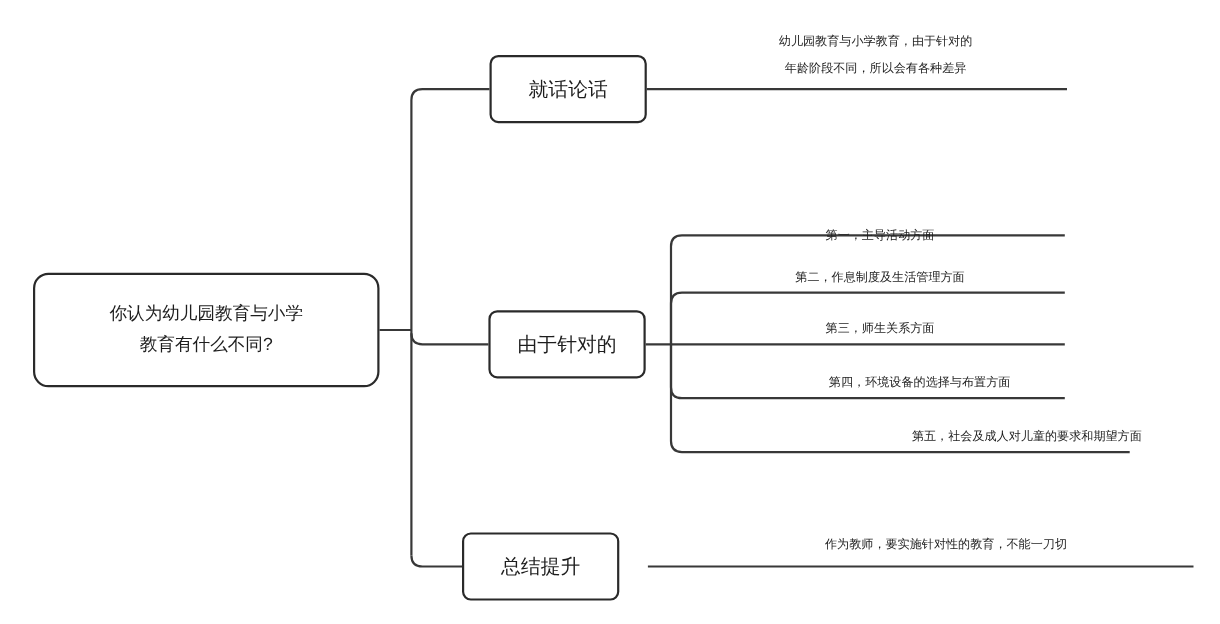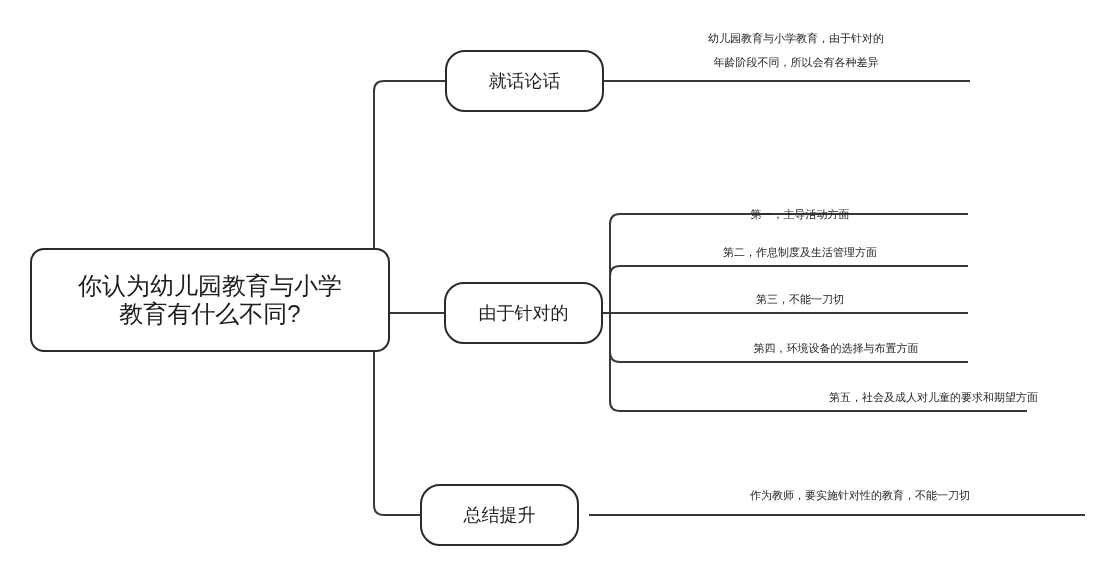--- a/index.html
+++ b/index.html
@@ -34,31 +34,31 @@
     align-items: center;
     justify-content: center;
     background: #ffffff;
     border: 2px solid #2a2a2a;
     text-align: center;
     box-sizing: border-box;
   }
   .root-node {
     left: 30px;
     top: 248px;
-    width: 360px;
+    width: 315px;
     height: 104px;
     border-radius: 14px;
-    font-size: 24px;
+    font-size: 16px;
     line-height: 28px;
     white-space: pre-line;
   }
   .branch-node {
-    width: 159px;
+    width: 143px;
     height: 62px;
-    border-radius: 20px;
+    border-radius: 8px;
     font-size: 18px;
   }
   #node-1 { left: 445px; top: 50px; }
   #node-2 { left: 444px; top: 282px; }
   #node-3 { left: 420px; top: 484px; }
   .leaf {
     position: absolute;
     text-align: center;
     font-size: 11px;
     line-height: 24px;
@@ -107,21 +107,21 @@
 
   <div id="node-3" class="node branch-node">总结提升</div>
 
   <div class="leaf leaf-top">幼儿园教育与小学教育，由于针对的
 年龄阶段不同，所以会有各种差异</div>
 
   <div class="leaf leaf-m1">第一，主导活动方面</div>
 
   <div class="leaf leaf-m2">第二，作息制度及生活管理方面</div>
 
-  <div class="leaf leaf-m3">第三，不能一刀切</div>
+  <div class="leaf leaf-m3">第三，师生关系方面</div>
 
   <div class="leaf leaf-m4">第四，环境设备的选择与布置方面</div>
 
   <div class="leaf leaf-m5">第五，社会及成人对儿童的要求和期望方面</div>
 
   <div class="leaf leaf-bottom">作为教师，要实施针对性的教育，不能一刀切</div>
 
 </div>
 
 </body></html>

